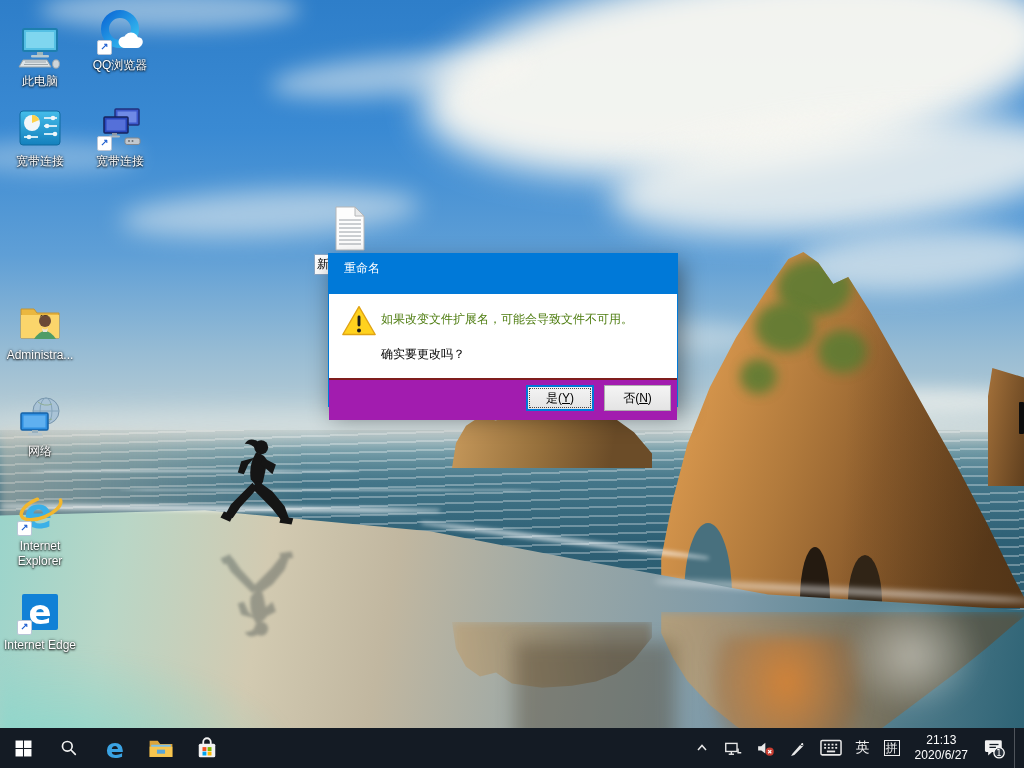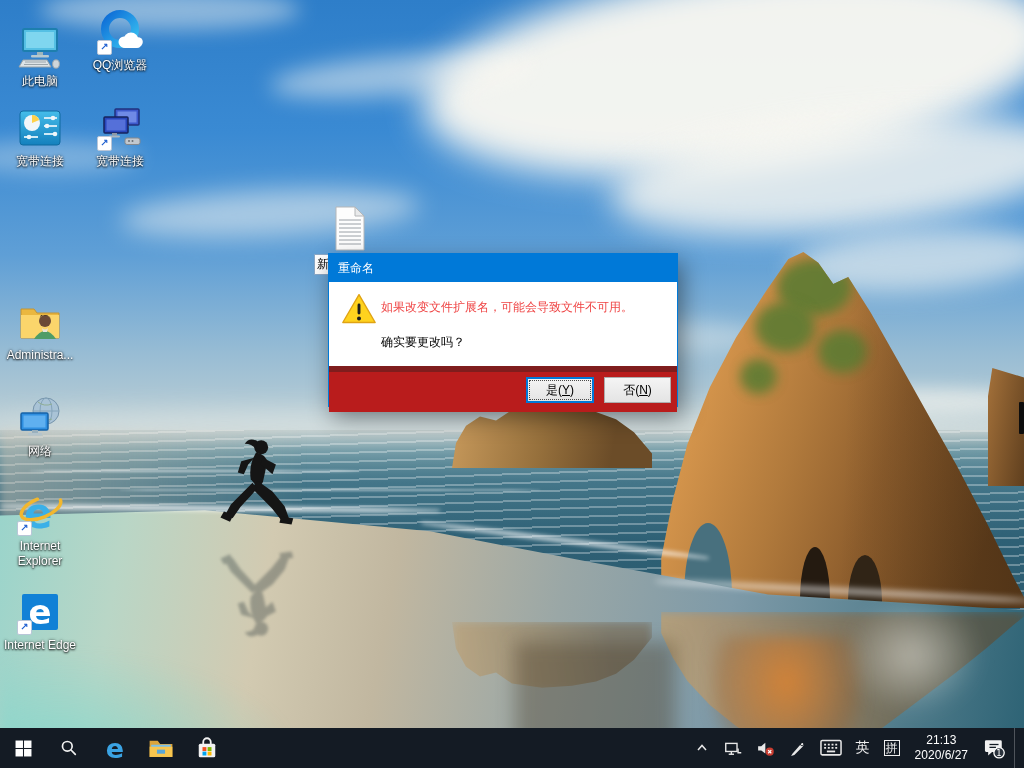--- a/index.html
+++ b/index.html
@@ -89,26 +89,26 @@
        text-align:center;font-weight:bold;}
 
   
   .newdoc{position:absolute;left:335px;top:206px;z-index:6;}
   .rename-edit{position:absolute;left:314px;top:254px;width:66px;height:19px;z-index:6;
        background:#fff;border:1px solid #8aa8c8;font-size:12px;line-height:18px;color:#000;padding-left:2px;}
 
   
   .dialog{position:absolute;left:328px;top:253px;width:350px;height:154px;z-index:40;
        border:1px solid #0079d8;box-shadow:4px 10px 22px rgba(0,0,0,.45);background:#fff;box-sizing:border-box;}
-  .dlg-title{height:28px;background:#0079d8;color:#fff;font-size:12px;line-height:28px;padding-left:9px;}
+  .dlg-title{height:40px;background:#0079d8;color:#fff;font-size:12px;line-height:28px;padding-left:15px;}
   .dlg-body{height:84px;background:#fff;position:relative;}
   .warn{position:absolute;left:12px;top:10px;}
-  .dlg-line1{position:absolute;left:52px;top:17px;font-size:12px;color:#ef4444;}
+  .dlg-line1{position:absolute;left:52px;top:17px;font-size:12px;color:#4d7c0f;}
   .dlg-line2{position:absolute;left:52px;top:52px;font-size:12px;color:#000;}
-  .dlg-footer{height:40px;background:#b91c1c;border-top:6px solid #7f1d1d;position:relative;}
+  .dlg-footer{height:40px;background:#a21caf;border-top:2px solid #7f1d1d;position:relative;}
   .btn{position:absolute;top:5px;height:26px;font-size:12px;color:#000;text-align:center;
        line-height:22px;box-sizing:border-box;background:linear-gradient(#f4f4f4,#e4e4e4);}
   .btn-yes{right:83px;width:68px;border:2px solid #0078d7;}
   .btn-yes .dots{position:absolute;inset:1px;border:1px dotted #4a4a4a;}
   .btn-no{right:6px;width:67px;border:1px solid #adadad;line-height:24px;}
   .u{text-decoration:underline;}
   .btn span{position:relative;}
 
   
   .taskbar{position:absolute;left:0;bottom:0;width:1024px;height:40px;background:#141b24;z-index:60;

